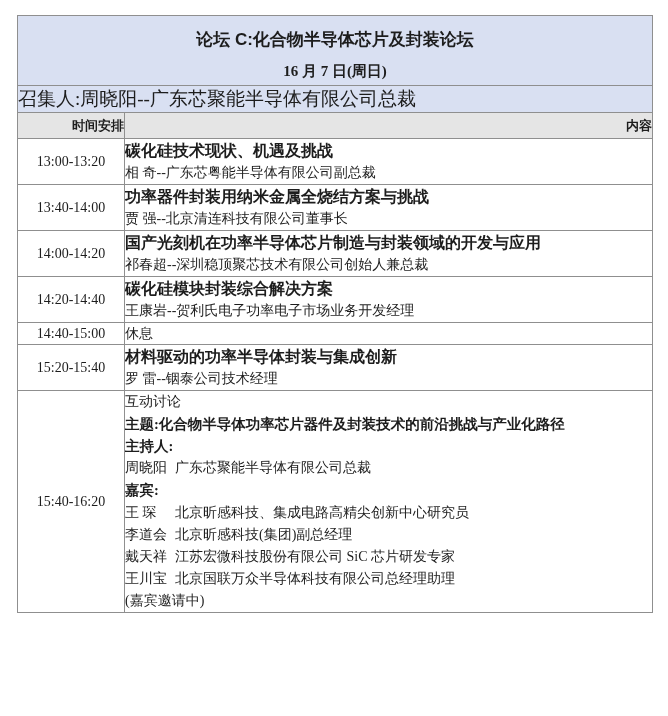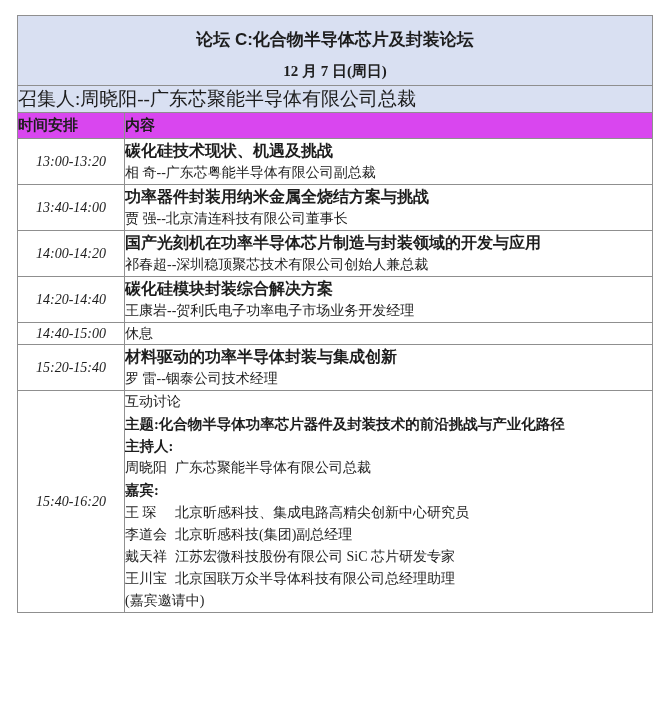--- a/index.html
+++ b/index.html
@@ -23,24 +23,24 @@
   
   .c-head{background:#d9e0f2;height:69px;text-align:center;}
   .t-title{
     font-family:"Liberation Sans","DejaVu Sans",sans-serif;
     font-weight:700;font-size:17px;line-height:36px;padding-top:4px;
   }
   .t-date{font-weight:700;font-size:15px;line-height:26px;}
   
   .c-convener{background:#d9e0f2;height:26px;font-size:19px;padding-left:7px;}
   
-  .c-colhead{background:#d946ef;height:25px;font-weight:700;font-size:15px;text-align:left;}
+  .c-colhead{background:#e5e5e5;height:25px;font-weight:700;font-size:13px;text-align:right;}
   
   .r-session td{height:45px;}
-  .c-time{text-align:center;font-size:14px;font-style:italic;}
+  .c-time{text-align:center;font-size:14px;}
   .c-content{padding-left:10px;padding-right:4px;}
   .s-title{font-weight:700;font-size:16px;line-height:22px;padding-top:1px;}
   .s-speaker{font-size:14px;line-height:22px;}
   
   .r-break td{height:21px;}
   .s-break{font-size:14px;}
   
   .r-discussion td{height:221px;}
   .c-disc{vertical-align:middle;}
   .d-line{font-size:14px;line-height:22.1px;}
@@ -53,21 +53,21 @@
 <div class="page">
   <table class="agenda">
     <colgroup>
         <col class="col-time">
         <col class="col-content">
       </colgroup>
     <tbody>
       <tr>
         <td colspan="2" class="c-head">
           <div class="t-title">论坛 C:化合物半导体芯片及封装论坛</div>
-          <div class="t-date">12 月 7 日(周日)</div>
+          <div class="t-date">16 月 7 日(周日)</div>
         </td>
       </tr>
       <tr>
         <td colspan="2" class="c-convener">召集人:周晓阳--广东芯聚能半导体有限公司总裁</td>
       </tr>
       <tr>
         <td class="c-colhead">时间安排</td>
         <td class="c-colhead">内容</td>
       </tr>
 

